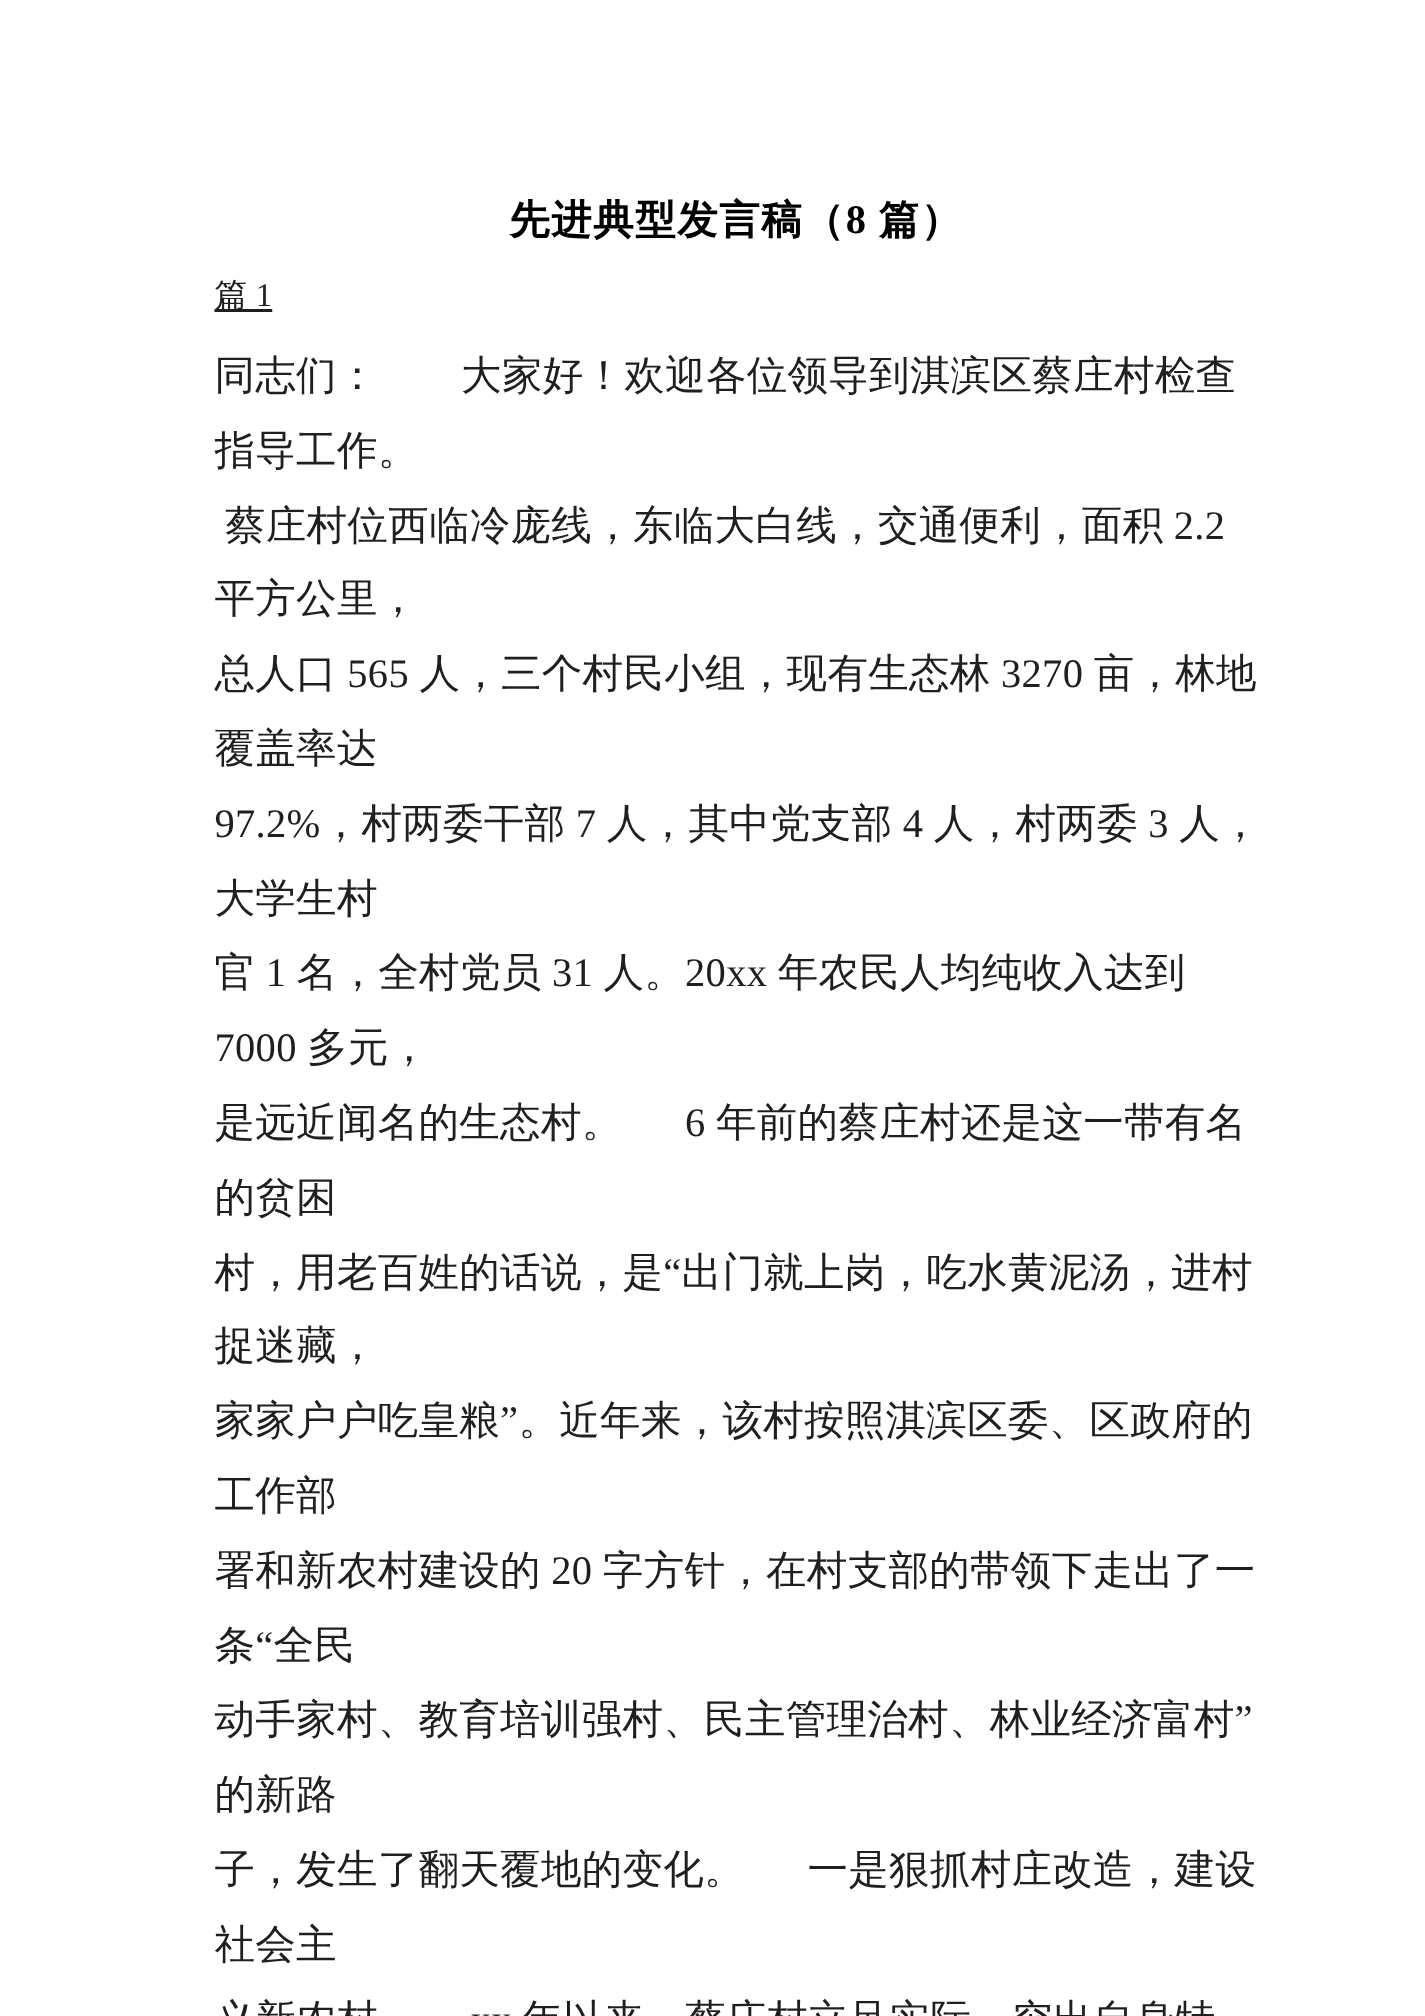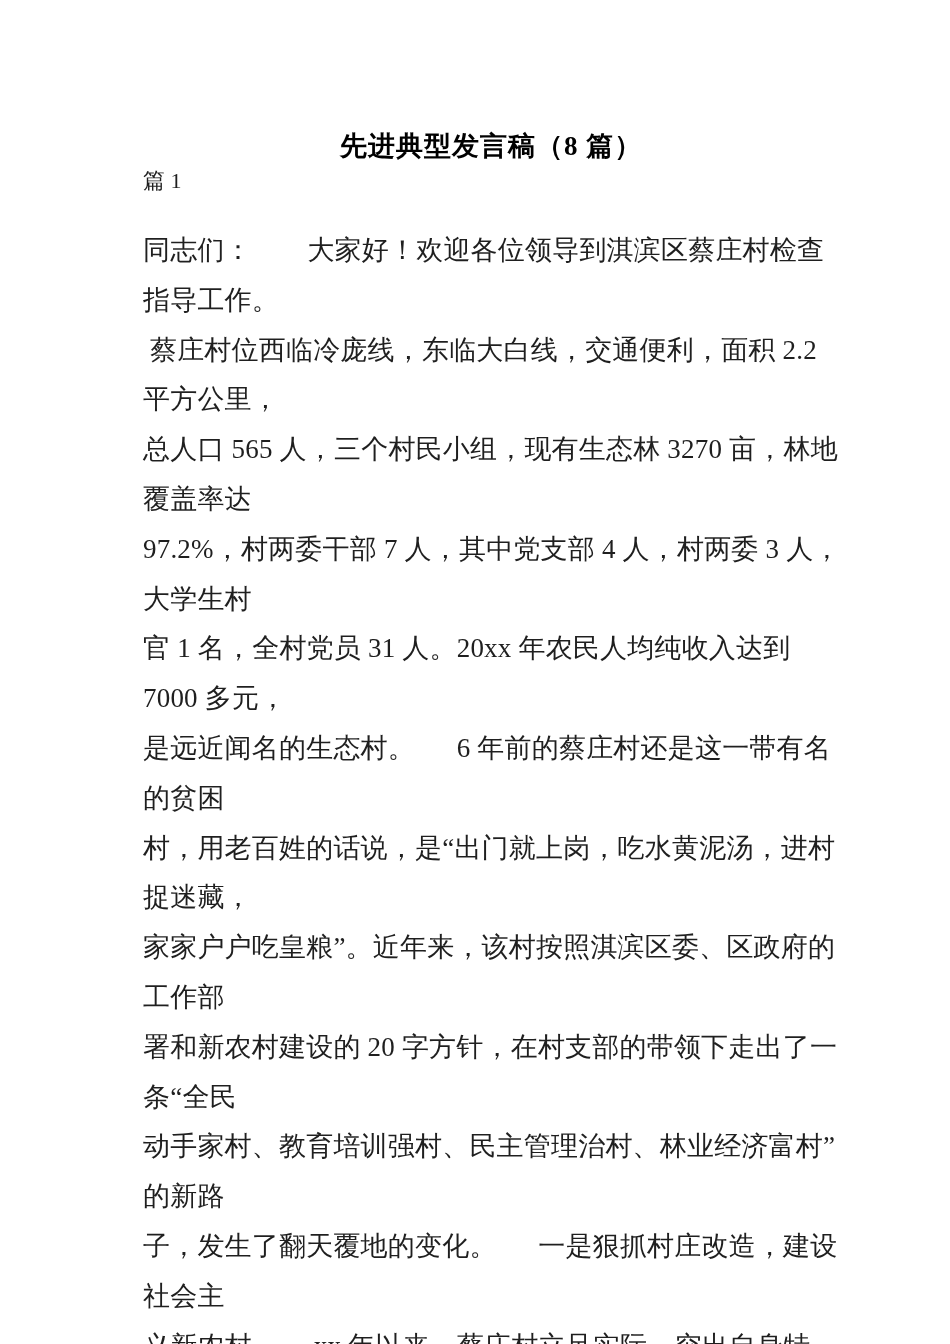--- a/index.html
+++ b/index.html
@@ -25,25 +25,26 @@
     text-align: center;
     font-size: 27px;
     line-height: 31px;
     font-weight: bold;
     color: #000000;
     letter-spacing: 1px;
     white-space: pre;
   }
   .section-label {
     position: absolute;
-    top: 168px;
+    top: 184px;
     left: 143px;
     font-size: 22px;
     line-height: 26px;
     white-space: pre;
+    text-decoration: underline;
   }
   .body-text {
     position: absolute;
     top: 226px;
     left: 143px;
     width: 700px;
     font-size: 27px;
     line-height: 49.8px;
     letter-spacing: 0.2px;
     white-space: pre-wrap;

